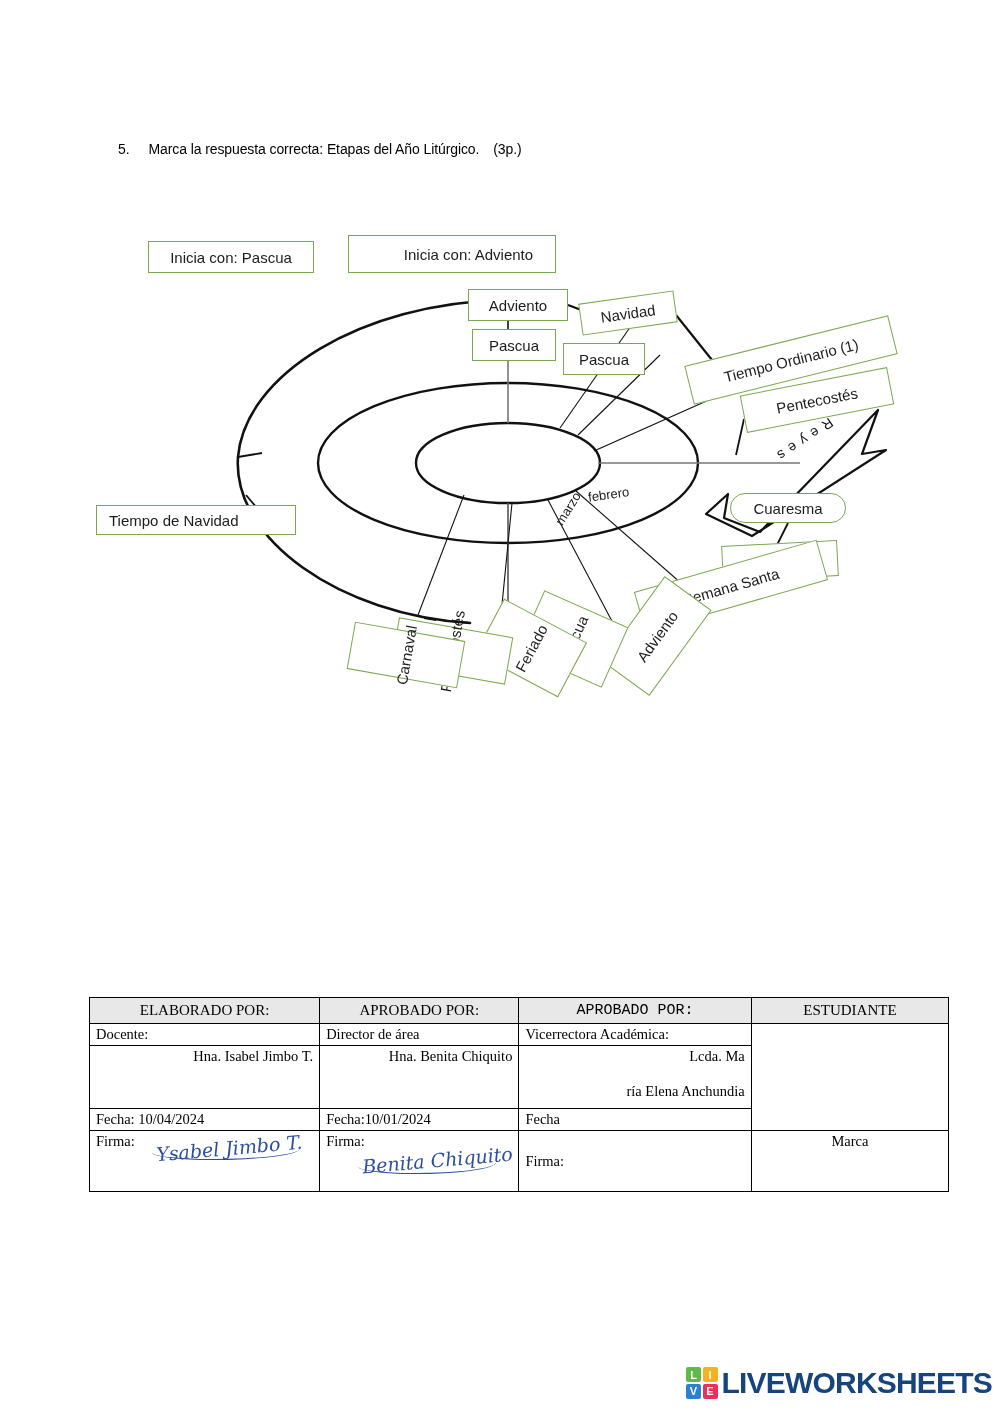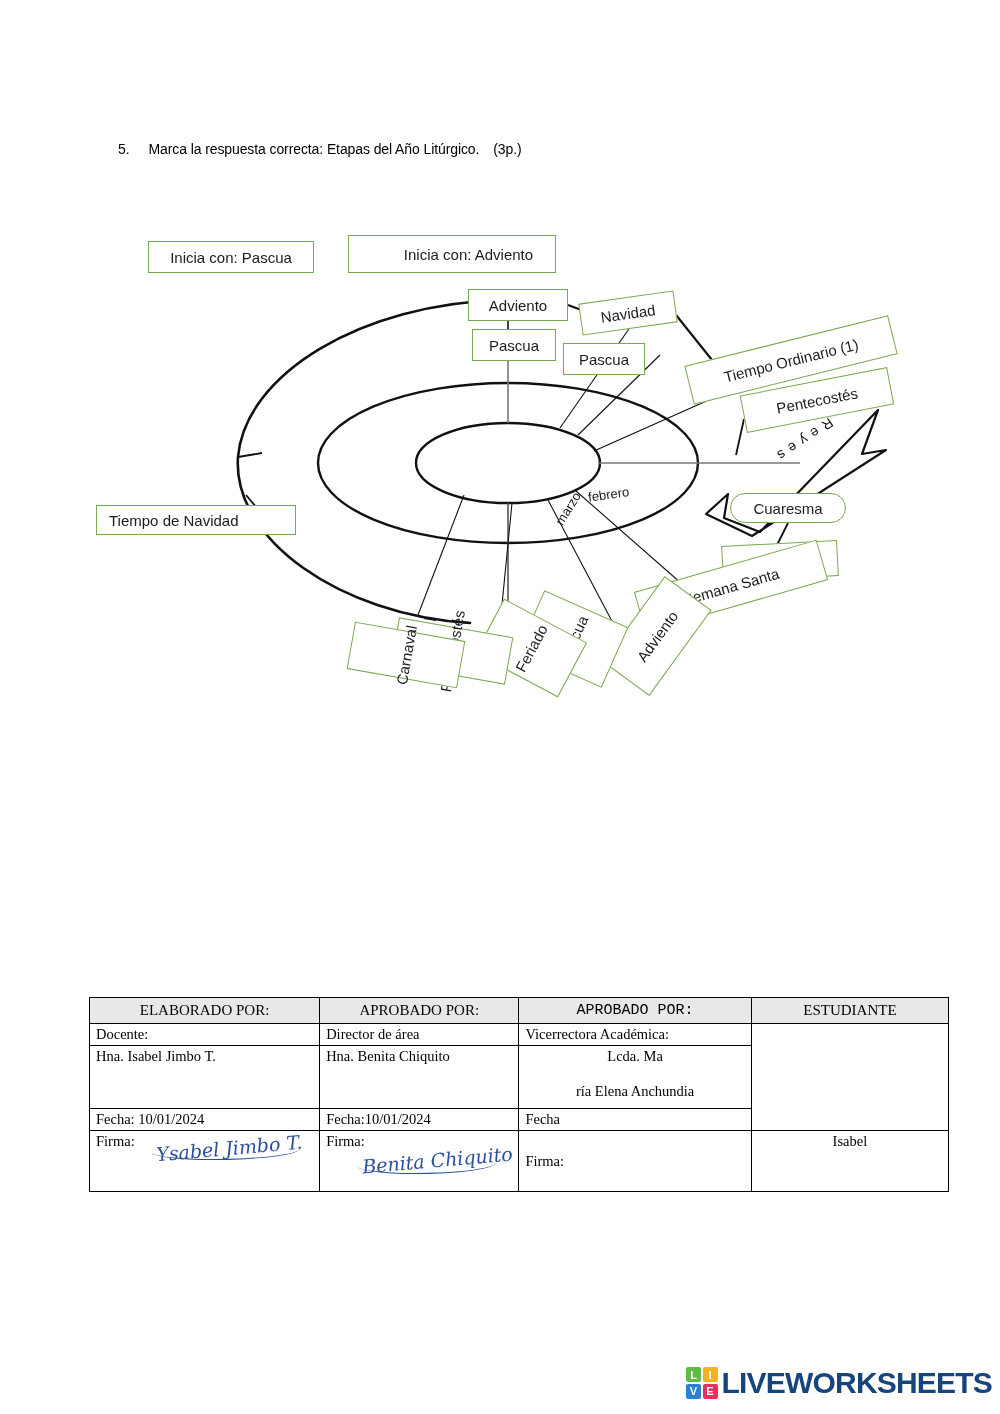--- a/index.html
+++ b/index.html
@@ -107,21 +107,21 @@
     background: #e8e8e8;
     text-align: center;
     font-size: 15px;
     padding: 4px 6px;
   }
   td.col1 { width: 232px; margin-top: 36px; }
   td.col2 { width: 196px; }
   td.col3 { width: 237px; font-family: Liberation Mono, monospace; }
   td.col4 { width: 195px; }
   .ctr { text-align: center; }
-  .cell-tall { height: 58px; }
+  .cell-tall { height: 58px; text-align: right; }
   .cell-sign { height: 56px; position: relative; }
 
   
   .sig {
     font-family: "DejaVu Serif", serif;
     font-style: italic;
     color: #2b4f9e;
     font-size: 19px;
     position: absolute;
     transform: rotate(-5deg);
@@ -278,38 +278,38 @@
     <td class="cell-tall">Hna. Isabel Jimbo T.</td>
     <td class="cell-tall">Hna. Benita Chiquito</td>
     <td class="cell-tall ctr">
       <div>Lcda.  Ma</div>
       <div style="height:18px"></div>
       <div>ría Elena Anchundia</div>
     </td>
   </tr>
 
   <tr>
-    <td>Fecha: 10/01/2024</td>
+    <td>Fecha: 10/04/2024</td>
     <td>Fecha:10/01/2024</td>
     <td>Fecha</td>
   </tr>
 
   <tr>
     <td class="cell-sign">
       <span>Firma:</span>
       <span class="sig" style="left:66px; top:6px;">Ysabel Jimbo T.</span>
       <span class="sig-underline" style="left:62px; top:10px; width:148px;"></span>
     </td>
     <td class="cell-sign">
       <span>Firma:</span>
       <span class="sig" style="left:42px; top:18px;">Benita Chiquito</span>
       <span class="sig-underline" style="left:38px; top:24px; width:138px;"></span>
     </td>
     <td class="cell-sign" style="vertical-align:middle;">Firma:</td>
-    <td class="cell-sign ctr">Isabel</td>
+    <td class="cell-sign ctr">Marca</td>
   </tr>
 </tbody>
   </table>
 
 <div id="lw-logo">
   <div id="lw-mark">
     <span style="background:#5fbb46;">L</span>
     <span style="background:#f5b21c;">I</span>
     <span style="background:#2d7fd1;">V</span>
     <span style="background:#e8305c;">E</span>

